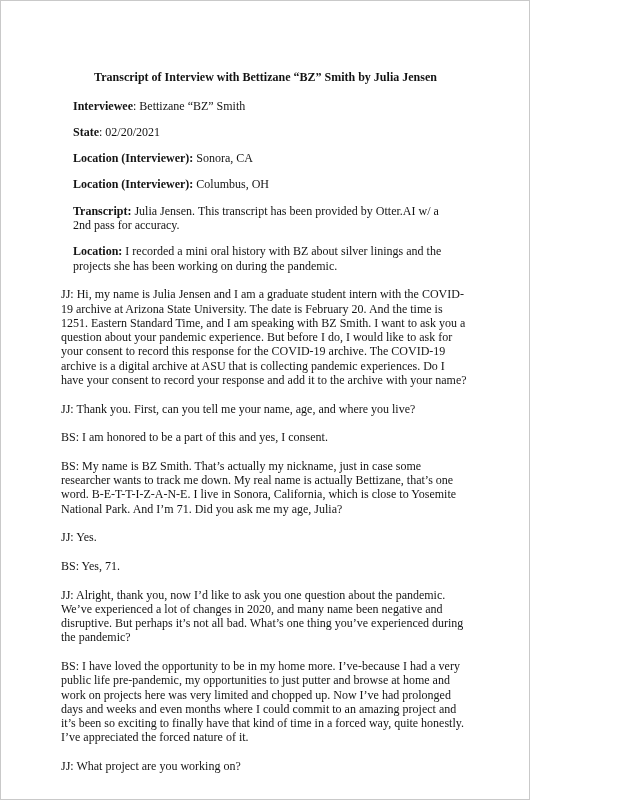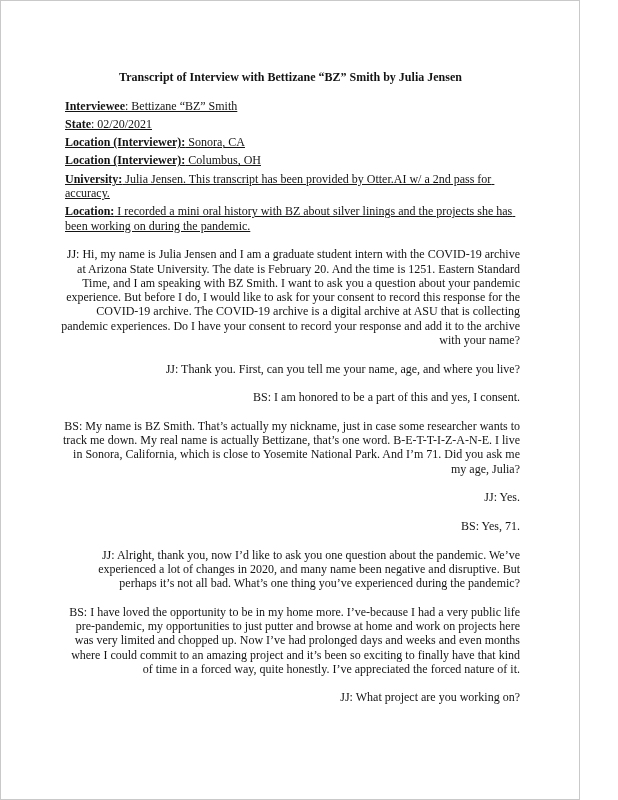--- a/index.html
+++ b/index.html
@@ -2,21 +2,21 @@
 <html><head>
 <meta charset="utf-8">
 <style>
   html, body {
     margin: 0;
     padding: 0;
     background: #ffffff;
   }
   .page {
     position: relative;
-    width: 580px;
+    width: 530px;
     height: 800px;
     box-sizing: border-box;
     background: #ffffff;
     border: 1px solid #c9c9c9;
     padding: 69px 59px 0 60px;
     font-family: "Liberation Serif", "DejaVu Serif", serif;
     font-size: 12px;
     line-height: 14.3px;
     color: #141414;
     overflow: hidden;
@@ -24,49 +24,47 @@
   .title {
     font-size: 12px;
     font-weight: bold;
     text-align: center;
     margin: 0 0 14.3px 0;
   }
   .meta-block {
     margin: 0 0 14.3px 0;
   }
   .meta-line {
-    margin: 4px;
-    text-decoration: underline;
+    margin: 12px;
   }
   .meta-line .lbl {
     font-weight: bold;
     white-space: pre-wrap;
   }
   .meta-line .val {
     white-space: pre-wrap;
   }
   .para {
     margin: 0 0 14.3px 0;
     white-space: pre-wrap;
-    text-align: right;
   }
 </style>
 </head>
 <body>
 
 <div class="page">
 
   <h1 class="title">Transcript of Interview with Bettizane “BZ” Smith by Julia Jensen</h1>
 
   <div class="meta-block">
     <p class="meta-line"><span class="lbl">Interviewee</span><span class="val">: Bettizane “BZ” Smith</span></p>
     <p class="meta-line"><span class="lbl">State</span><span class="val">: 02/20/2021</span></p>
     <p class="meta-line"><span class="lbl">Location (Interviewer):</span><span class="val"> Sonora, CA</span></p>
     <p class="meta-line"><span class="lbl">Location (Interviewer):</span><span class="val"> Columbus, OH</span></p>
-    <p class="meta-line"><span class="lbl">University:</span><span class="val"> Julia Jensen. This transcript has been provided by Otter.AI w/ a 2nd pass for accuracy.</span></p>
+    <p class="meta-line"><span class="lbl">Transcript:</span><span class="val"> Julia Jensen. This transcript has been provided by Otter.AI w/ a 2nd pass for accuracy.</span></p>
     <p class="meta-line"><span class="lbl">Location:</span><span class="val"> I recorded a mini oral history with BZ about silver linings and the projects she has been working on during the pandemic.</span></p>
   </div>
 
   <div class="body-block">
     <p class="para">JJ: Hi, my name is Julia Jensen and I am a graduate student intern with the COVID-19 archive at Arizona State University. The date is February 20. And the time is 1251. Eastern Standard Time, and I am speaking with BZ Smith. I want to ask you a question about your pandemic experience. But before I do, I would like to ask for your consent to record this response for the COVID-19 archive. The COVID-19 archive is a digital archive at ASU that is collecting pandemic experiences. Do I have your consent to record your response and add it to the archive with your name?</p>
     <p class="para">JJ: Thank you. First, can you tell me your name, age, and where you live?</p>
     <p class="para">BS: I am honored to be a part of this and yes, I consent.</p>
     <p class="para">BS: My name is BZ Smith. That’s actually my nickname, just in case some researcher wants to track me down. My real name is actually Bettizane, that’s one word. B-E-T-T-I-Z-A-N-E. I live in Sonora, California, which is close to Yosemite National Park. And I’m 71. Did you ask me my age, Julia?</p>
     <p class="para">JJ: Yes.</p>
     <p class="para">BS: Yes, 71.</p>

